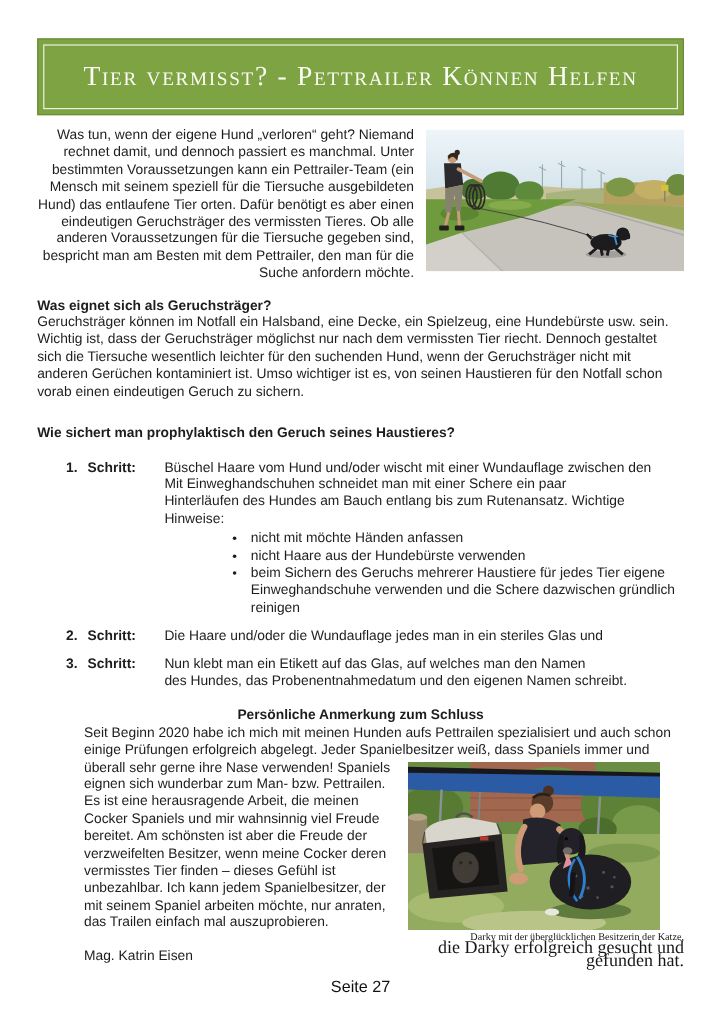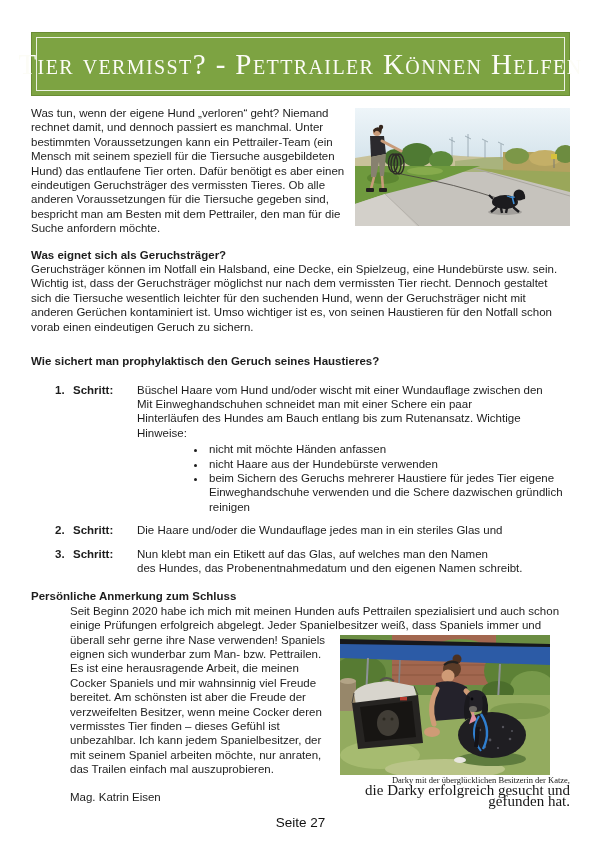--- a/index.html
+++ b/index.html
@@ -11,39 +11,39 @@
   .banner{
     margin:32px 31px 0 31px;height:64px;box-sizing:border-box;
     background:#7da342;border:1px solid #6a8c34;padding:4px;
   }
   .banner-inner{
     height:100%;box-sizing:border-box;border:1px solid rgba(255,255,255,.85);
     display:flex;align-items:center;justify-content:center;
   }
   .banner-title{
     font-family:"Liberation Serif",serif;font-variant:small-caps;
-    font-size:29px;letter-spacing:1.4px;color:#fcfcf6;white-space:nowrap;
+    font-size:23px;letter-spacing:1.4px;color:#fcfcf6;white-space:nowrap;
   }
   .content{padding:0 31px;font-size:11.5px;line-height:14.4px;}
-  .intro{margin-top:10px;}
+  .intro{margin-top:10px;text-align:right;}
   .photo1-wrap{float:right;margin:2px 0 6px 10px;}
   .photo1{width:215px;height:118px;display:block;}
   .section-heading{font-weight:bold;margin:0;clear:both;}
   .h-scent{padding-top:12px;}
   .scent-text{margin-top:0;}
   .h-howto{padding-top:20px;}
   .steps{margin-top:14px;}
   .step{display:flex;margin-top:9px;}
   .step:first-child{margin-top:0;}
   .step-num{margin-left:24px;width:18px;font-weight:bold;flex:none;}
   .step-label{width:64px;font-weight:bold;flex:none;}
   .step-body{flex:1;}
   .step-bullets{margin:2px 0 0 0;padding-left:70px;list-style:disc;}
   .step-bullets li{padding-left:2px;}
-  .h-closing{padding-top:14px;}
+  .h-closing{padding-top:14px;text-align:center;}
   .closing-text{margin-top:0;margin-left:39px;}
   .photo2-wrap{float:right;width:230px;margin:2px 0 4px 12px;}
   .photo2{width:210px;height:140px;display:block;}
   .photo2-caption{
     text-align:right;margin-top:4px;color:#161616;
   }
   .caption-line1{font-family:"Liberation Serif",serif;font-size:8.5px;line-height:10px;display:block;}
   .caption-line2{font-family:Liberation Serif, serif;font-size:15px;line-height:11px;display:block;}
   .signature{margin-top:13px;}
   .footer{

